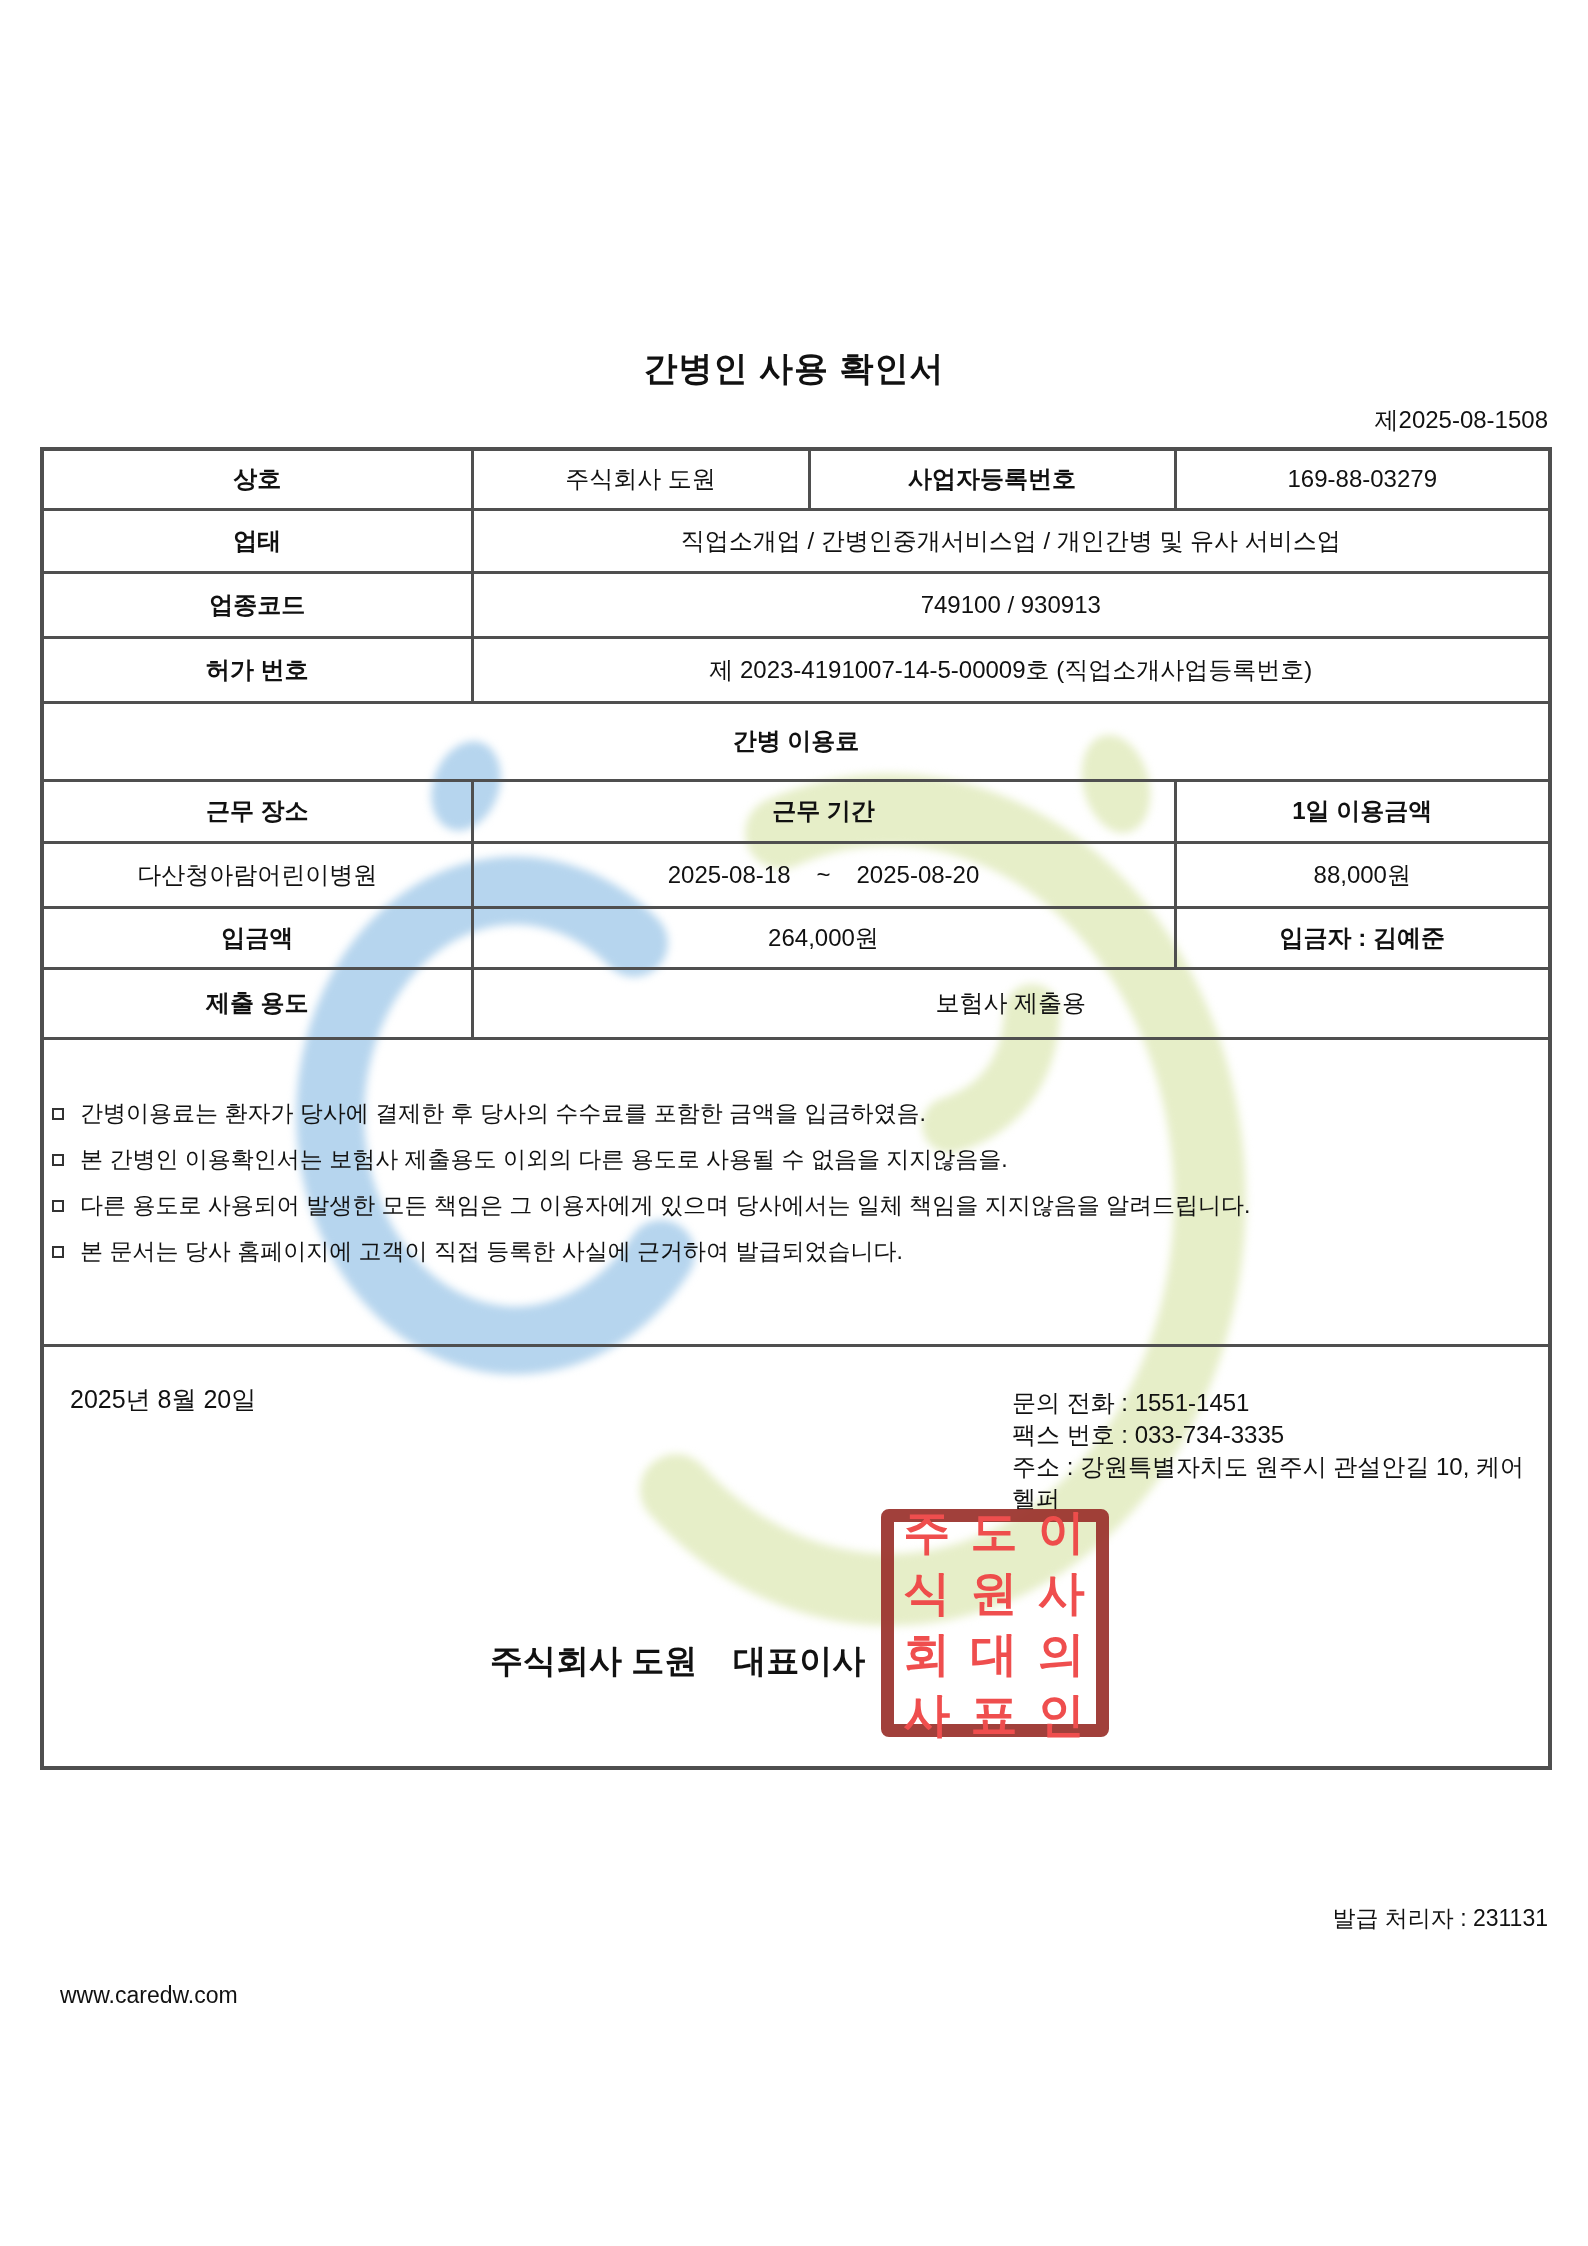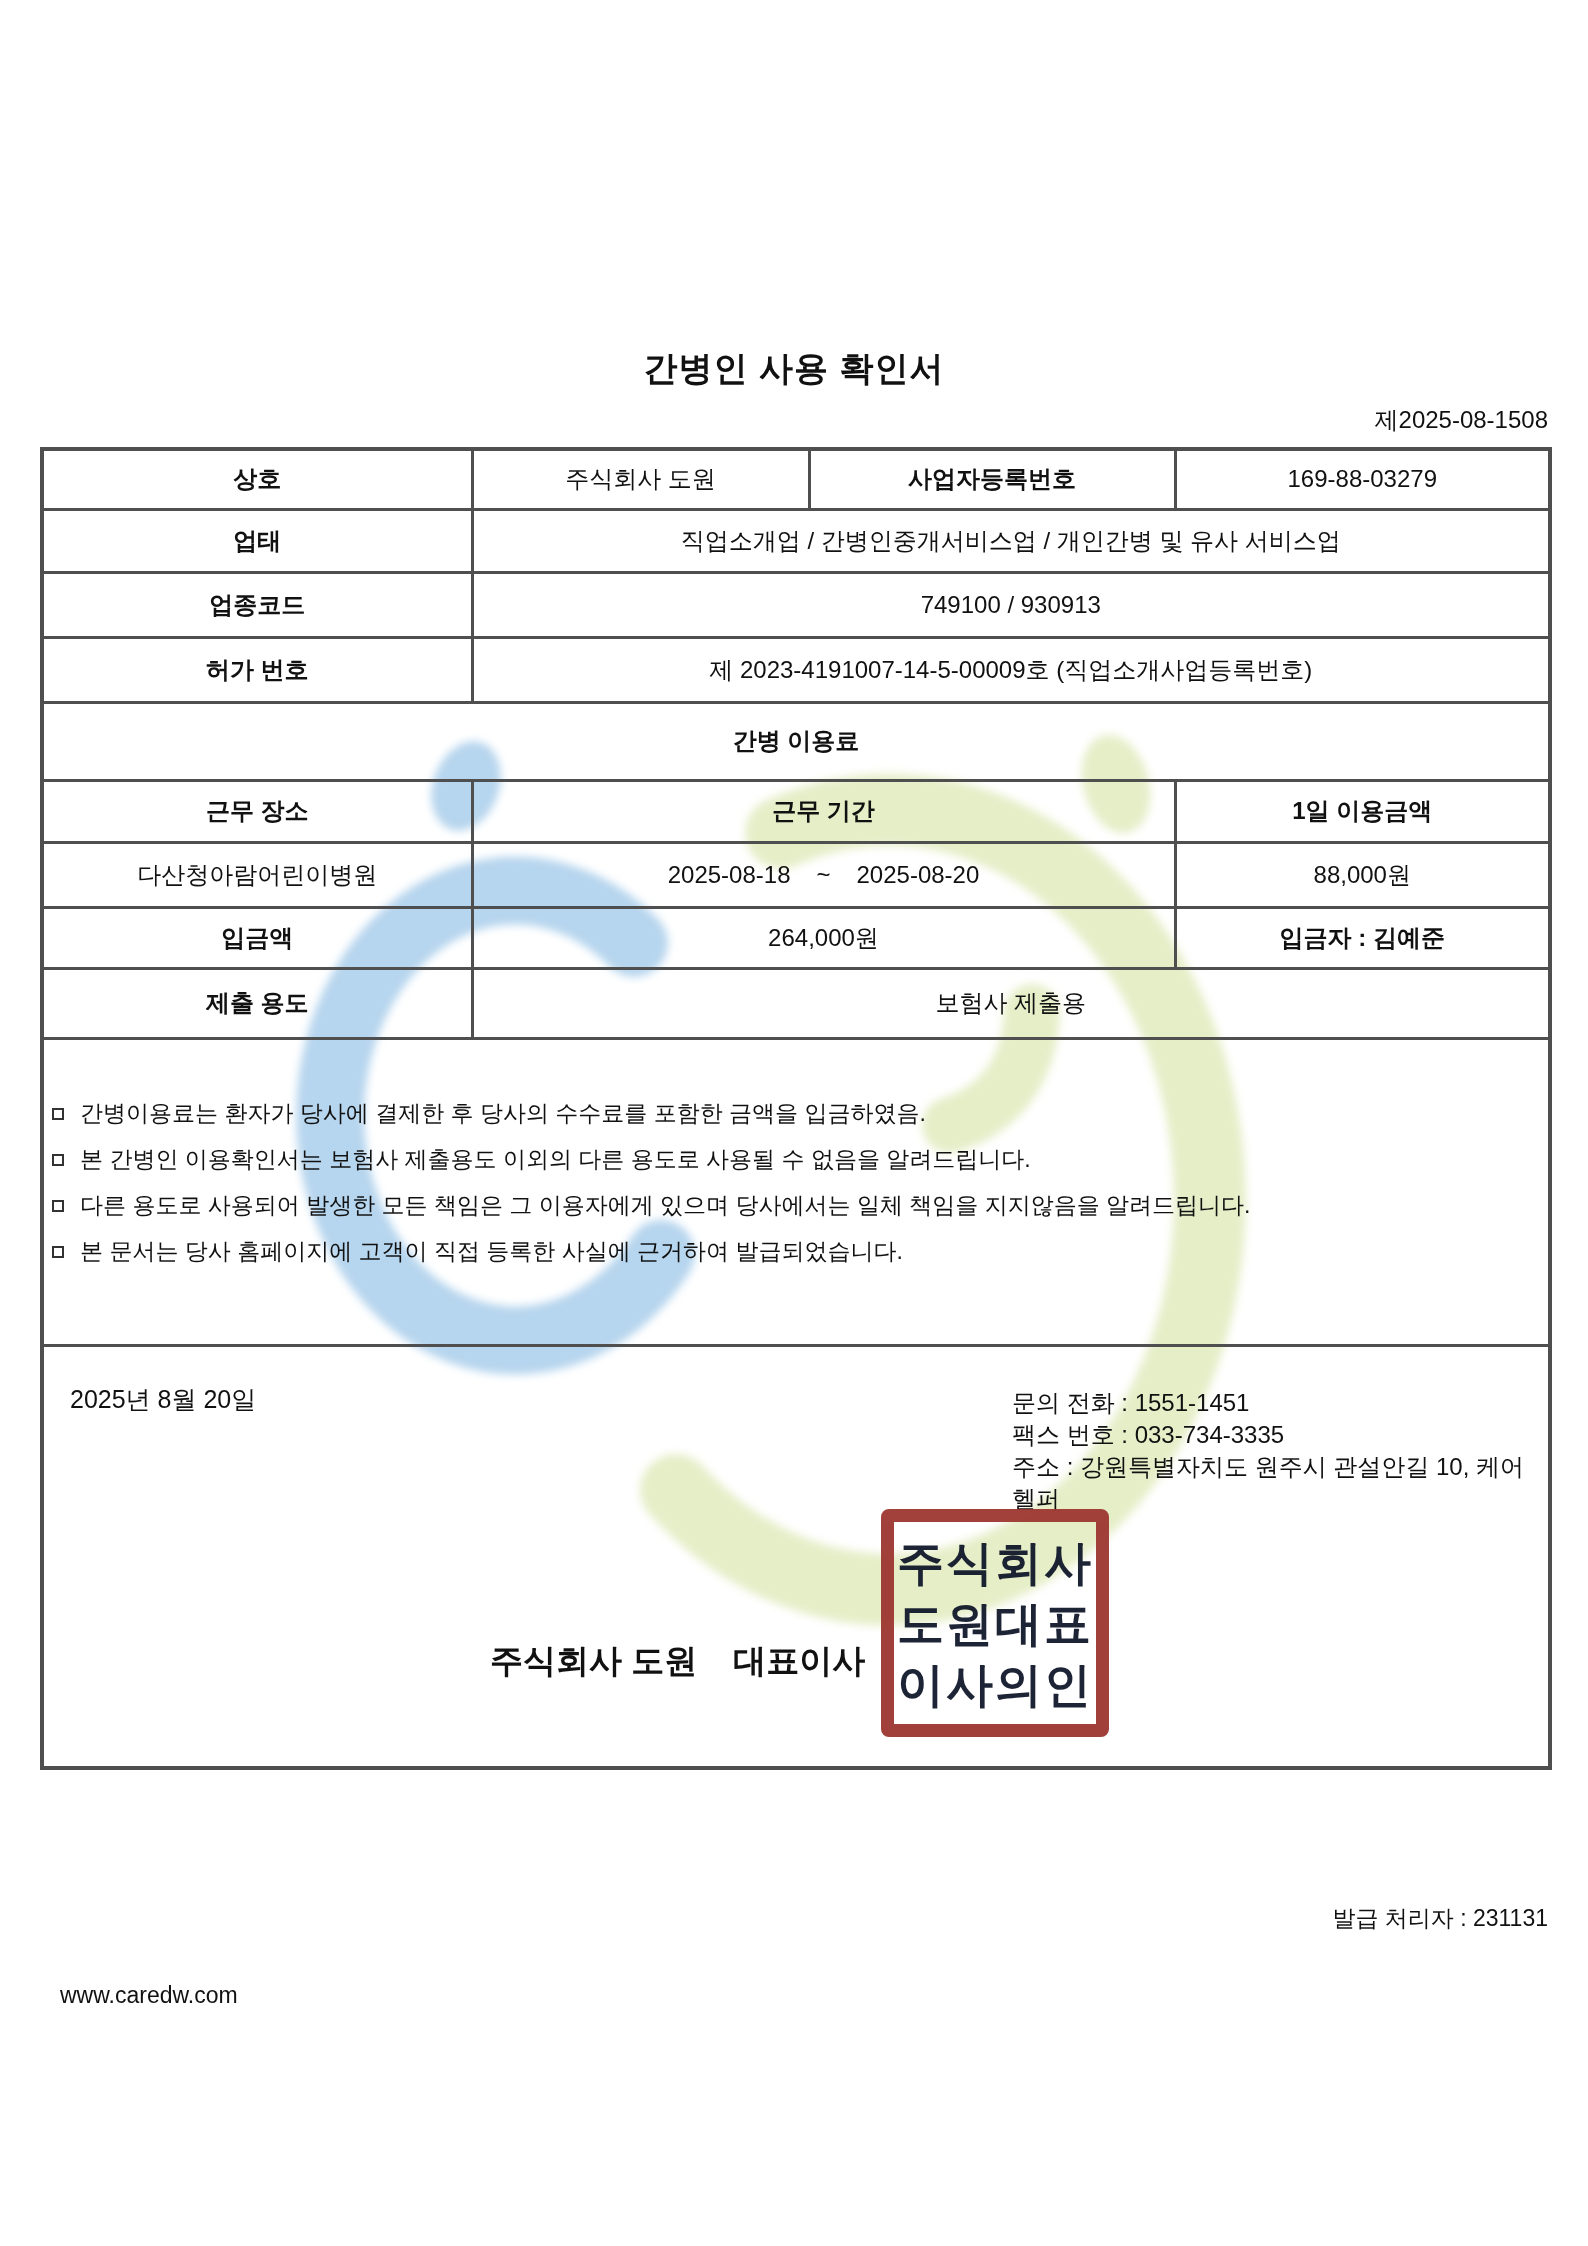--- a/index.html
+++ b/index.html
@@ -26,22 +26,22 @@
   .note{display:flex;align-items:flex-start;margin-bottom:19px;font-size:23px;line-height:27px;}
   .note .bullet{width:8px;height:8px;border:2px solid #333;margin:8px 16px 0 2px;flex:none;background:transparent;}
   
   td.bottom-cell{padding:0;vertical-align:top;}
   .bottom-inner{position:relative;width:100%;height:394px;}
   .issue-date{position:absolute;left:20px;top:24px;font-size:25px;}
   .contact{position:absolute;left:962px;top:28px;font-size:24px;line-height:32px;text-align:left;}
   .signature{position:absolute;left:440px;top:280px;font-size:33px;font-weight:bold;
              display:flex;gap:36px;white-space:nowrap;}
   .stamp{position:absolute;left:831px;top:150px;width:228px;height:228px;box-sizing:border-box;
-         border:13px solid #9c352f;border-radius:8px;display:flex;flex-direction:column;
-         justify-content:center;align-items:center;color:#0f172a;font-weight:bold;
+         border:13px solid #9c352f;border-radius:8px;display:flex;flex-direction:row;
+         justify-content:center;align-items:center;color:#ef4444;font-weight:bold;
          font-size:47px;line-height:61px;letter-spacing:2px;opacity:0.94;}
   
   .site{position:absolute;left:30px;top:1982px;font-size:23px;z-index:2;margin-left:30px;}
   .issuer{position:absolute;right:40px;top:1903px;font-size:23px;z-index:2;}
 </style>
 </head>
 <body>
 
 <div class="page">
 
@@ -113,21 +113,21 @@
         <td colspan="3">보험사 제출용</td>
       </tr>
       <tr style="height:307px">
         <td colspan="4" class="notes-cell">
           <div class="note">
             <span class="bullet"></span>
             <span>간병이용료는 환자가 당사에 결제한 후 당사의 수수료를 포함한 금액을 입금하였음.</span>
           </div>
           <div class="note">
             <span class="bullet"></span>
-            <span>본 간병인 이용확인서는 보험사 제출용도 이외의 다른 용도로 사용될 수 없음을 알려드립니다.</span>
+            <span>본 간병인 이용확인서는 보험사 제출용도 이외의 다른 용도로 사용될 수 없음을 지지않음을.</span>
           </div>
           <div class="note">
             <span class="bullet"></span>
             <span>다른 용도로 사용되어 발생한 모든 책임은 그 이용자에게 있으며 당사에서는 일체 책임을 지지않음을 알려드립니다.</span>
           </div>
           <div class="note">
             <span class="bullet"></span>
             <span>본 문서는 당사 홈페이지에 고객이 직접 등록한 사실에 근거하여 발급되었습니다.</span>
           </div>
         </td>

